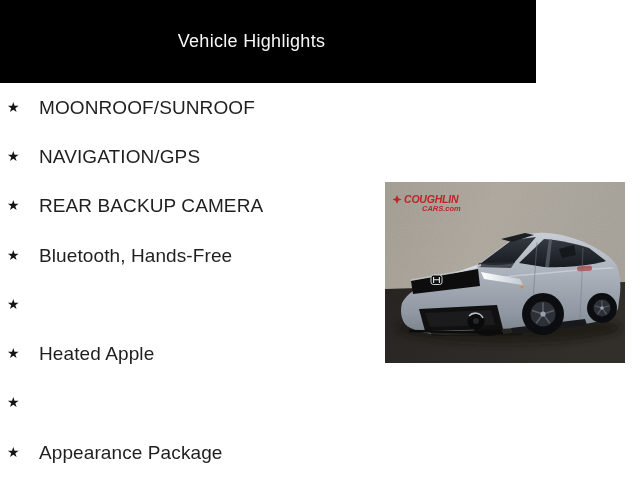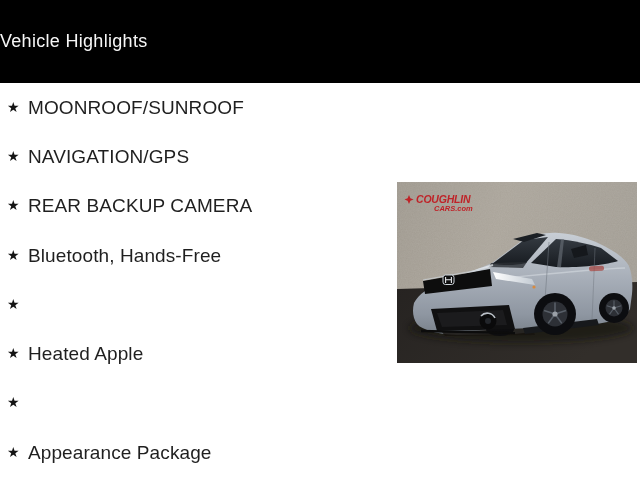--- a/index.html
+++ b/index.html
@@ -2,46 +2,45 @@
 <html><head>
 <meta charset="utf-8">
 <style>
   html,body { margin:0; padding:0; background:#ffffff; }
   .stage {
     position:relative; width:640px; height:480px; overflow:hidden;
     background:#ffffff; font-family:"Liberation Sans", sans-serif;
   }
   
   .header {
-    position:absolute; left:0; top:0; width:640px; height:83px;
+    position:absolute; left:0; top:0; width:536px; height:83px;
     background:#000000; box-sizing:border-box;
-    display:flex; align-items:center; justify-content:flex-start;
+    display:flex; align-items:center; justify-content:center;
     padding-right:33px;
   }
   .header-title {
     color:#f7f7f7; font-size:18px; letter-spacing:0.3px; font-weight:400;
   }
   
   .highlights {
     position:absolute; left:0; top:83px; width:380px;
     margin:0; padding:0; list-style:none;
   }
   .highlights li {
     height:49.3px; display:flex; align-items:center; padding-left:7px;
   }
   .star {
     width:21px; flex:0 0 21px; font-size:14px; color:#141414; line-height:1;
     transform:translateY(-1px);
   }
-  .label { font-size:19px; color:#1f1f1f; letter-spacing:0.1px; }
+  .label { font-size:19px; color:#1f1f1f; letter-spacing:0.1px;margin-left:11px; }
   
   .photo {
     position:absolute; left:385px; top:182px; width:240px; height:181px;
     overflow:hidden;
-    margin-left:12px;
   }
   .photo svg { display:block; }
   .logo-line1 {
     font-family:"Liberation Sans", sans-serif; font-weight:bold; font-style:italic;
     font-size:10.5px; fill:#bf2328; letter-spacing:-0.2px;
   }
   .logo-line2 {
     font-family:"Liberation Sans", sans-serif; font-weight:bold; font-style:italic;
     font-size:7.5px; fill:#bf2328;
   }

